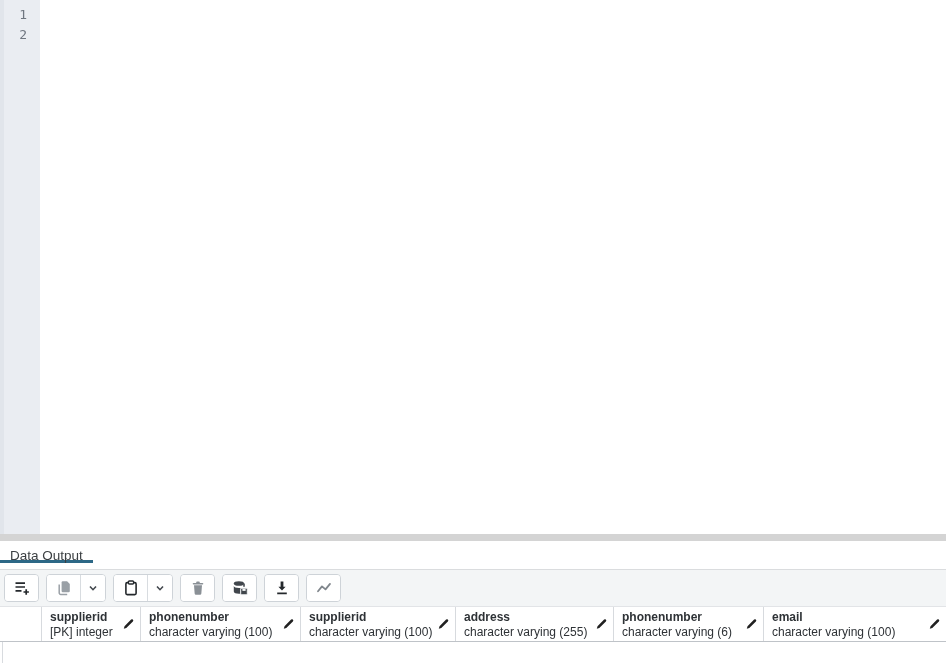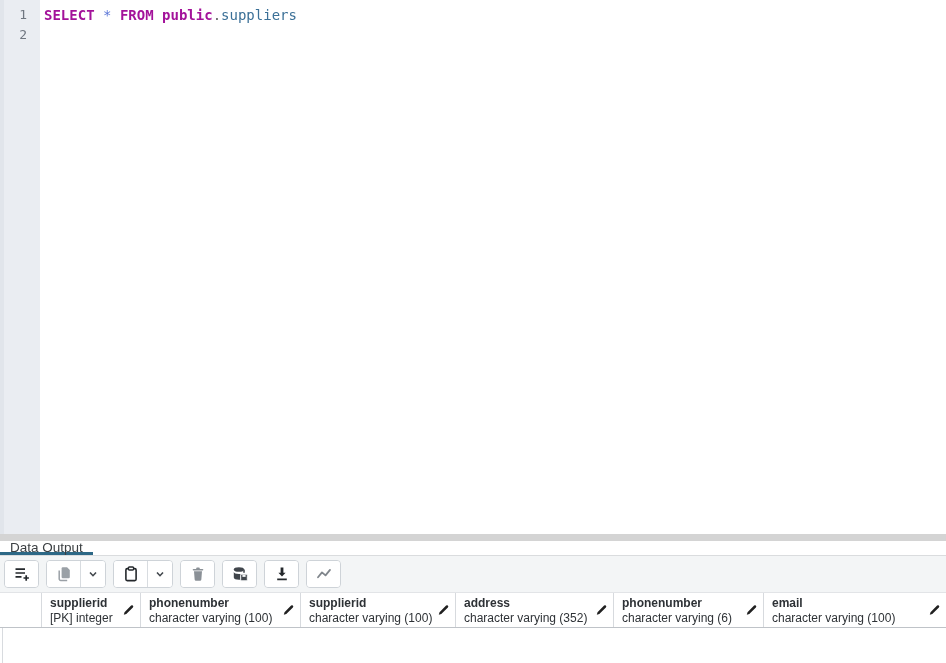--- a/index.html
+++ b/index.html
@@ -20,21 +20,21 @@
   .tok-keyword  { color:#a3129a; font-weight:bold; }
   .tok-operator { color:#5b76d7; }
   .tok-builtin  { color:#3b7097; }
   .tok-plain    { color:#32363a; }
   .tok-punct    { color:#666666; }
 
   
   .splitter { height:7px; flex:none; background:#d4d4d4; }
 
   
-  .tabbar { height:15px; flex:none; background:#fff; display:flex; align-items:flex-end;
+  .tabbar { height:29px; flex:none; background:#fff; display:flex; align-items:center;
             border-bottom:1px solid #dadcde; }
   .tab { display:flex; align-items:center; padding:0 10px; font-size:13.5px;
          color:#3c4043; cursor:pointer; position:relative; }
   .tab.active { box-shadow:inset 0 -3px 0 #2d6886; }
 
   
   .toolbar { height:37px; flex:none; background:#f3f5f6; border-bottom:1px solid #e2e4e7;
              display:flex; align-items:center; padding:0 0 0 4px; gap:7px; }
   .btn-group { display:flex; border:1px solid #ced3d8; border-radius:4px; background:#fff;
                height:28px; overflow:hidden; }
@@ -69,21 +69,20 @@
 </head>
 <body>
 
 <div class="app">
 
   <div class="editor">
     <div class="gutter-bg"></div>
     <div class="code-lines">
       <div class="code-line">
         <span class="ln">1</span>
-        <span class="code"><span class="tok-keyword">SELECT</span><span class="tok-plain"> </span><span class="tok-operator">*</span><span class="tok-plain"> </span><span class="tok-keyword">FROM</span><span class="tok-plain"> </span><span class="tok-keyword">public</span><span class="tok-punct">.</span><span class="tok-builtin">suppliers</span></span>
       </div>
       <div class="code-line">
         <span class="ln">2</span>
       </div>
     </div>
   </div>
 
   <div class="splitter"></div>
 
   <div class="tabbar">
@@ -218,21 +217,21 @@
       <div class="gh-type">character varying (100)</div>
       <span class="pencil">
         <svg viewBox="0 0 16 16">
             <path d="M2.2 13.8 l0.9-3.1 8.1-8.1 a1.55 1.55 0 0 1 2.2 2.2 l-8.1 8.1 z" fill="currentColor"></path>
           </svg>
       </span>
     </div>
 
     <div class="gh-cell" style="width:158px">
       <div class="gh-name">address</div>
-      <div class="gh-type">character varying (352)</div>
+      <div class="gh-type">character varying (255)</div>
       <span class="pencil">
         <svg viewBox="0 0 16 16">
             <path d="M2.2 13.8 l0.9-3.1 8.1-8.1 a1.55 1.55 0 0 1 2.2 2.2 l-8.1 8.1 z" fill="currentColor"></path>
           </svg>
       </span>
     </div>
 
     <div class="gh-cell" style="width:150px">
       <div class="gh-name">phonenumber</div>
       <div class="gh-type">character varying (6)</div>

